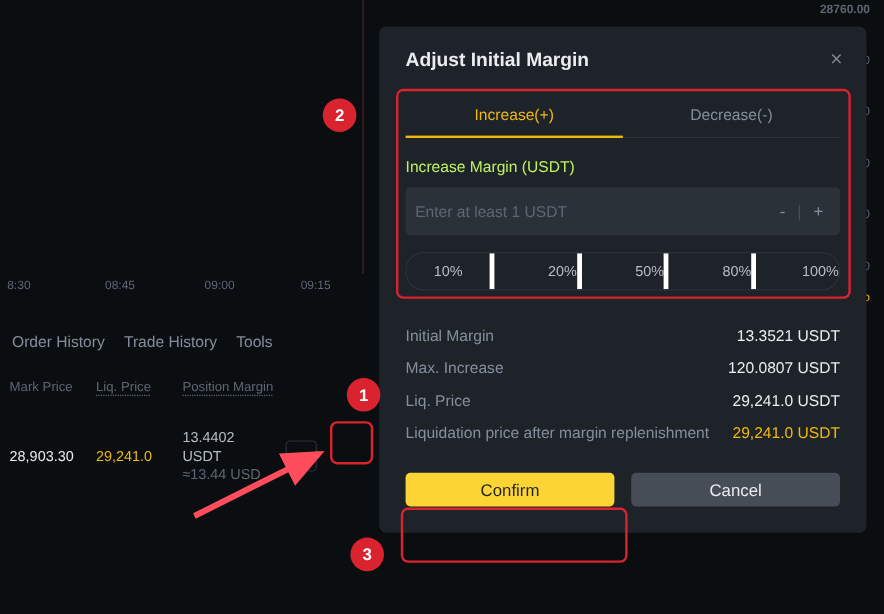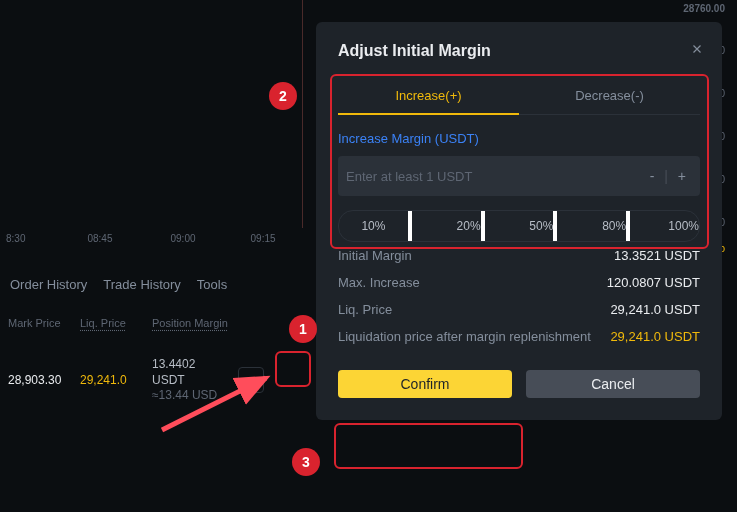--- a/index.html
+++ b/index.html
@@ -31,26 +31,26 @@
 
   
   .modal { position: absolute; left: 316px; top: 22px; width: 406px; background: #1e2329; border-radius: 6px; padding: 20px 22px 22px 22px; z-index: 10; }
   .modal-title { color: #eaecef; font-size: 16px; font-weight: 600; margin-bottom: 20px; }
   .close-btn { position: absolute; top: 18px; right: 18px; color: #848e9c; font-size: 18px; cursor: pointer; }
 
   .tab-switch { display: flex; border-bottom: 1px solid #2b3139; margin-bottom: 16px; }
   .tab-switch > div { flex: 1; text-align: center; padding: 8px 0 10px 0; font-size: 13px; color: #848e9c; cursor: pointer; }
   .tab-switch > div.active { color: #f0b90b; border-bottom: 2px solid #f0b90b; margin-bottom: -1px; }
 
-  .field-label { font-size: 13px; color: #3b82f6; margin-bottom: 10px; }
+  .field-label { font-size: 13px; color: #bef264; margin-bottom: 10px; }
   .input-wrap { background: #2b3139; border-radius: 4px; height: 40px; display: flex; align-items: center; padding: 0 8px; color: #5e6673; font-size: 13px; position: relative; margin-bottom: 14px; }
   .input-wrap .stepper { position: absolute; right: 12px; color: #848e9c; font-size: 14px; letter-spacing: 2px; }
   .stepper span { cursor: pointer; }
 
-  .pct-row { display: flex; border: 1px solid #2b3139; border-radius: 15px; overflow: hidden; }
+  .pct-row { display: flex; border: 1px solid #2b3139; border-radius: 15px; overflow: hidden; margin-bottom: 24px; }
   .pct-row > div { flex: 1; text-align: center; padding: 8px 0; font-size: 12px; color: #b7bdc6; cursor: pointer; }
   .pct-row > div + div { border-left: 4px solid #ffffff; text-align: right; }
 
   .info-row { display: flex; justify-content: space-between; font-size: 13px; padding: 6px 0; text-align: center; }
   .info-row .label { color: #848e9c; }
   .info-row .value { color: #eaecef; font-weight: 500; }
   .info-row .value.gold { color: #f0b90b; }
 
   .btn-row { display: flex; gap: 14px; margin-top: 20px; }
   .btn { flex: 1; height: 28px; border-radius: 4px; display: flex; align-items: center; justify-content: center; font-size: 14px; font-weight: 500; cursor: pointer; }

